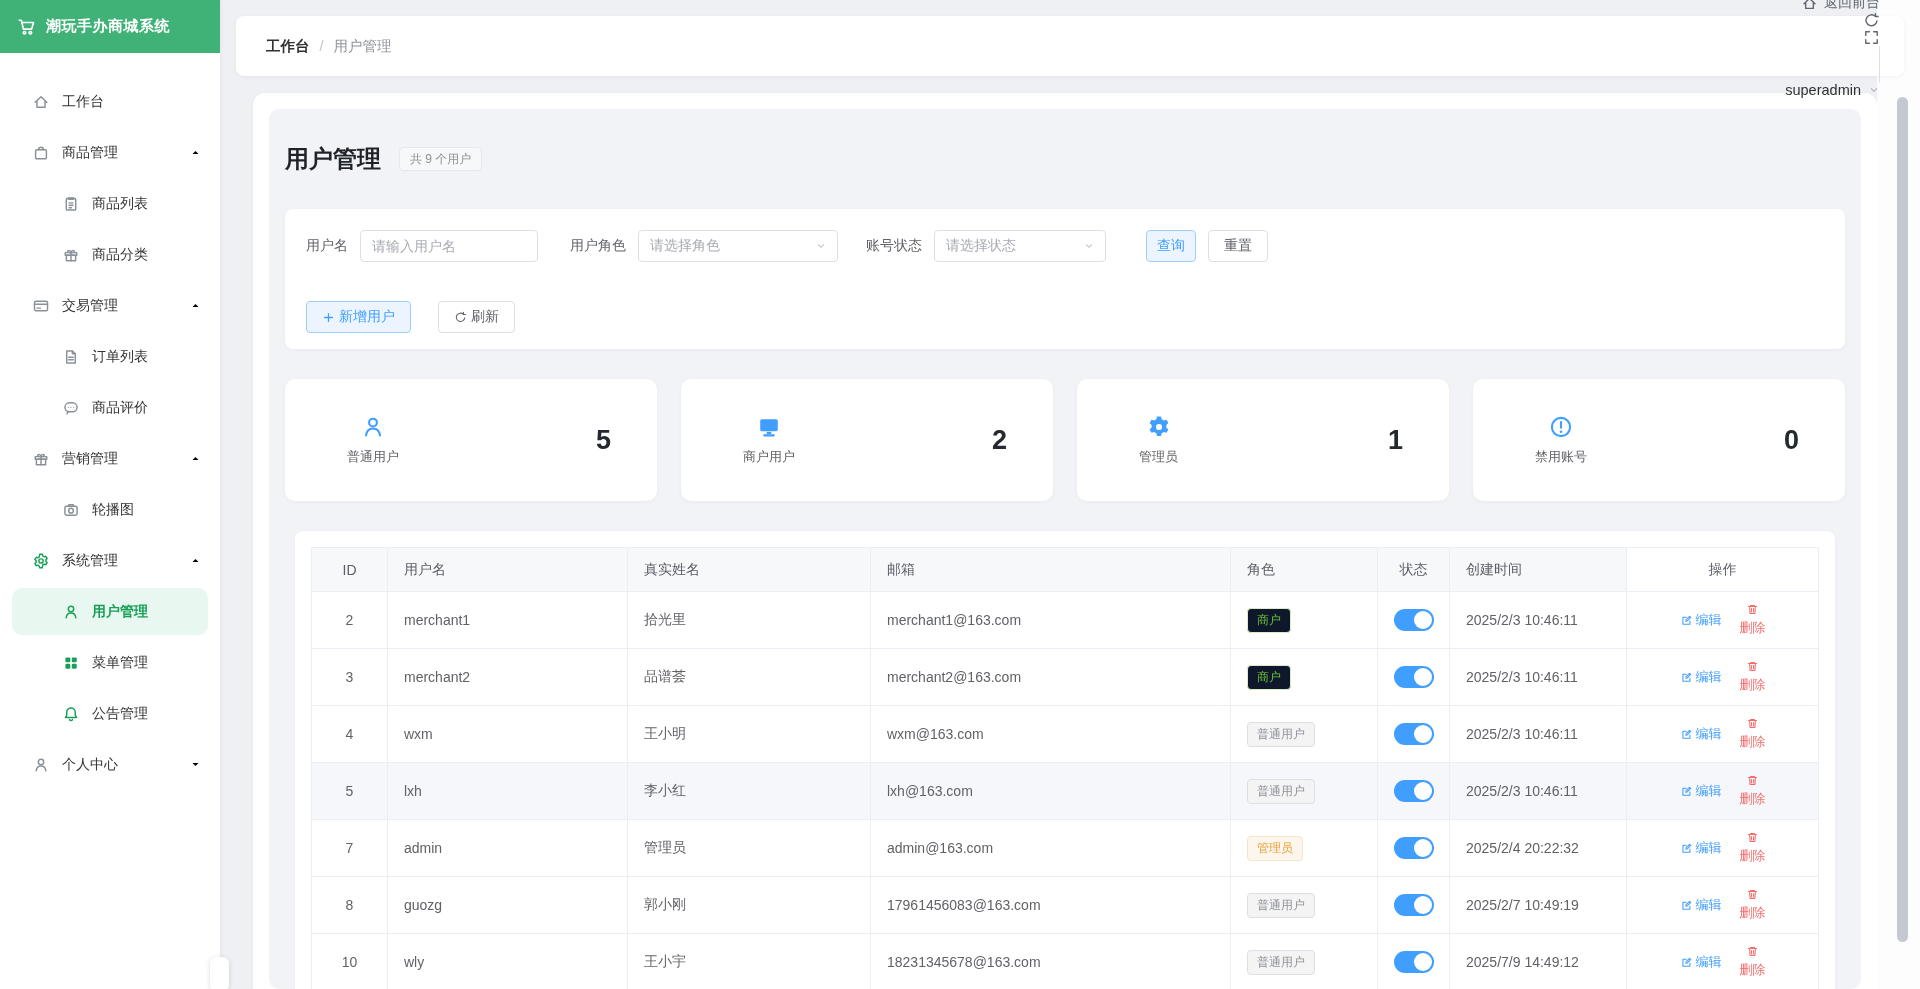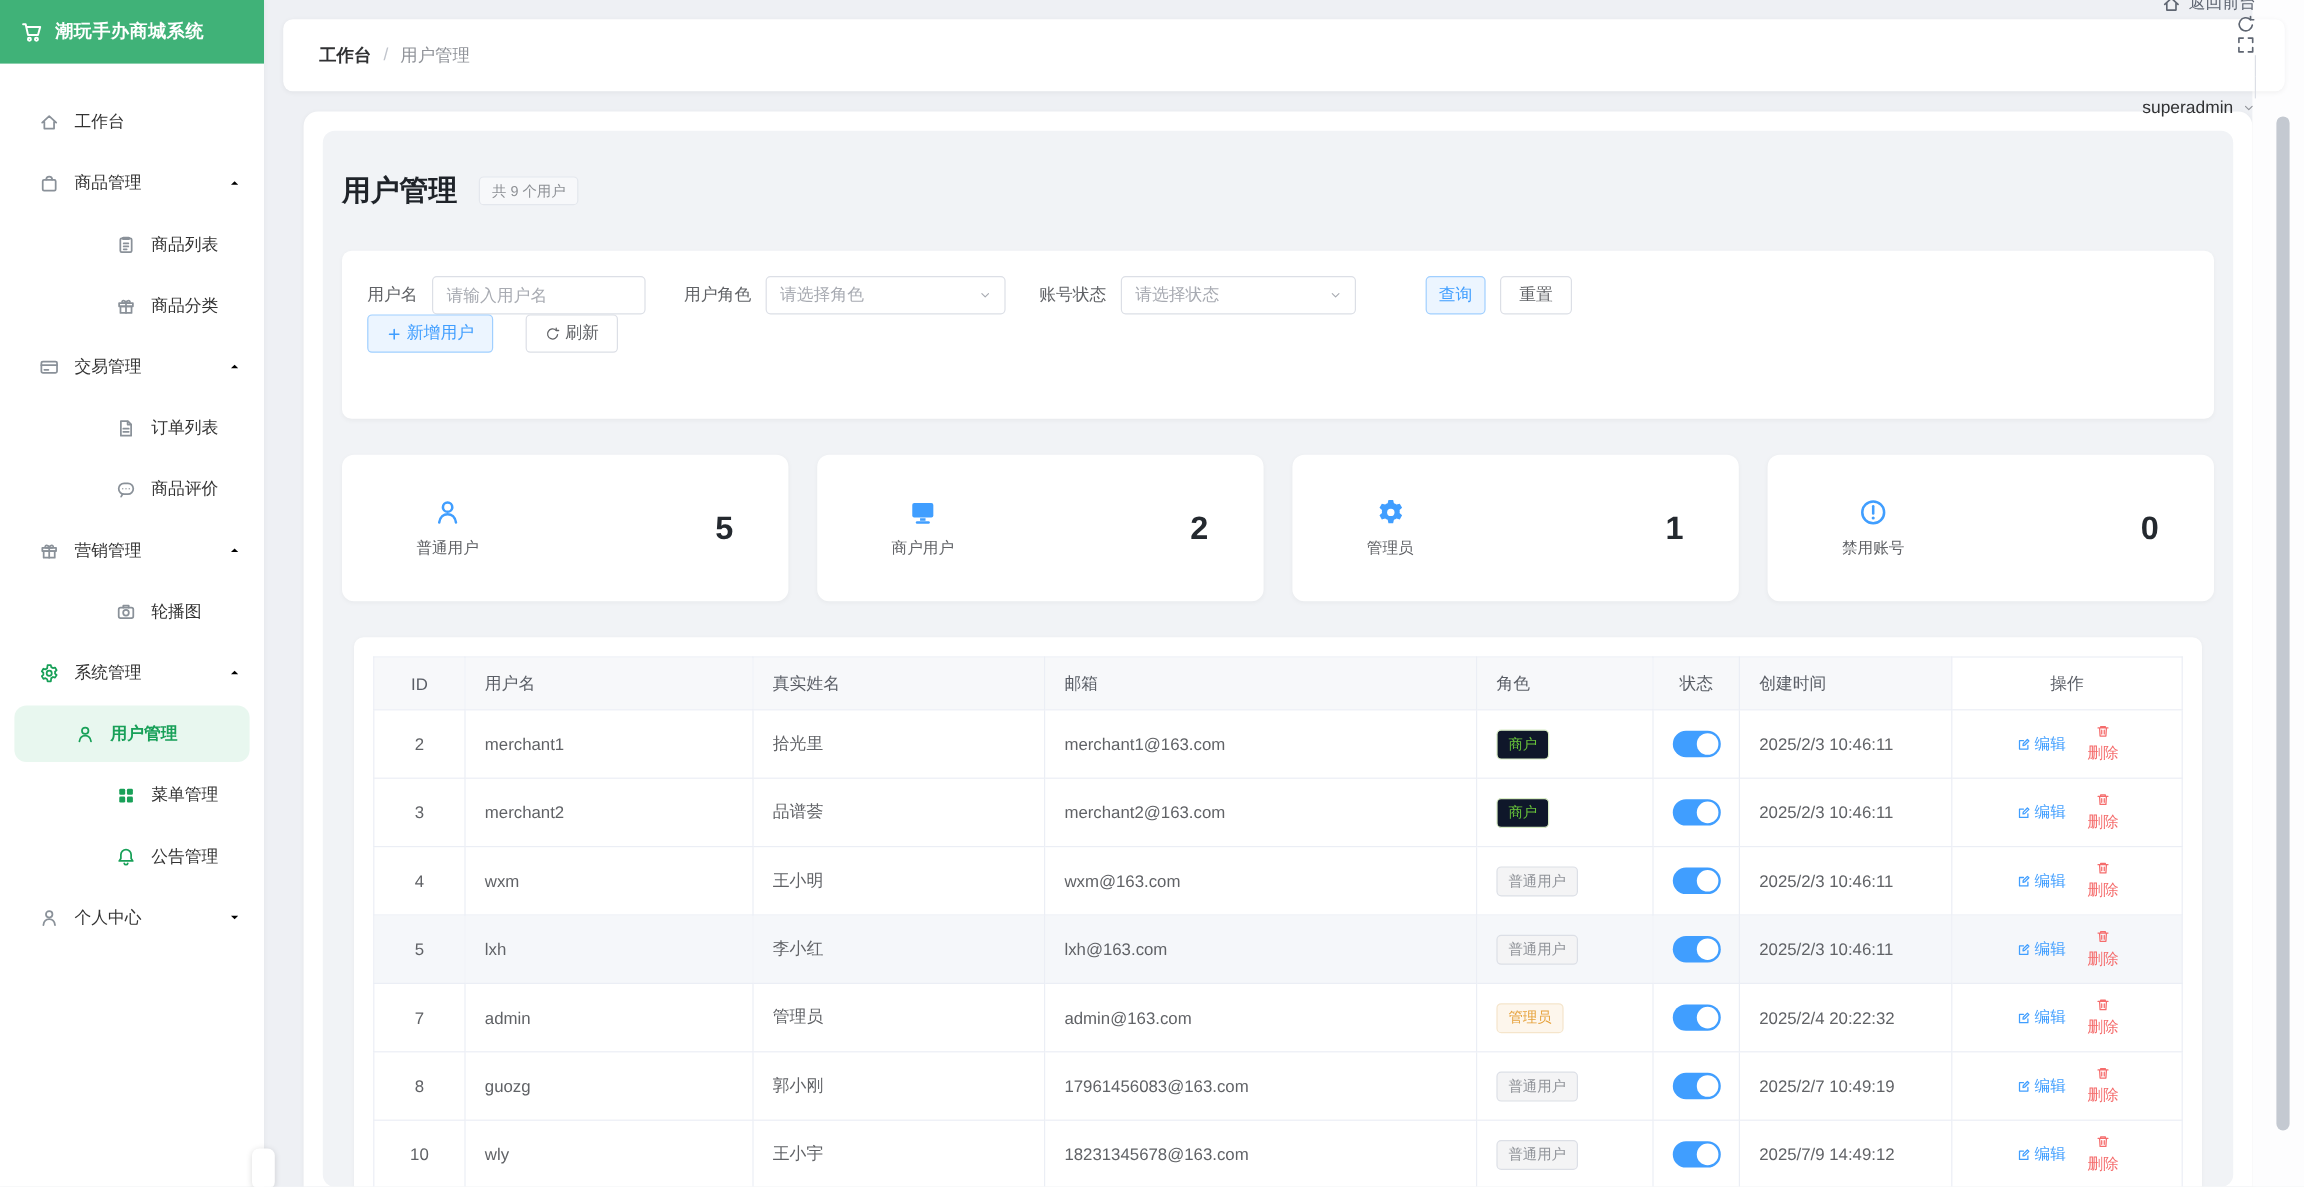--- a/index.html
+++ b/index.html
@@ -16,21 +16,21 @@
   
   .sidebar { position:absolute; left:0; top:0; width:220px; height:100%; background:#fff; box-shadow:1px 0 4px rgba(0,0,0,.05); z-index:5; }
   .logo { height:53px; background:#40b278; display:flex; align-items:center; padding-left:17px; }
   .logo .mi-icon { width:20px; height:20px; color:#fff; margin-right:9px; }
   .logo-title { color:#fff; font-size:15px; font-weight:bold; letter-spacing:.5px; white-space:nowrap; }
   .menu { padding-top:23px; }
   .m-item { height:51px; display:flex; align-items:center; padding:0 18px 0 32px; font-size:14px; color:#333; cursor:pointer; }
   .m-item .mi-icon { width:18px; height:18px; margin-right:12px; color:#8a9199; flex:0 0 auto; }
   .m-item .mi-label { flex:1 1 auto; white-space:nowrap; }
   .m-item .mi-caret { width:13px; height:13px; color:#aab0b8; flex:0 0 auto; }
-  .m-item.child { padding-left:96px; }
+  .m-item.child { padding-left:62px; }
   .m-item.green-icon .mi-icon, .m-item.green-text .mi-icon { color:#18a058; }
   .m-item.active { margin:2px 12px; height:47px; padding-left:50px; background:#e8f7ef; border-radius:10px; }
   .m-item.active .mi-label { color:#18a058; font-weight:bold; }
   .m-item.active .mi-icon { color:#18a058; }
   .collapse-handle { position:absolute; left:210px; top:957px; width:19px; height:34px; background:#fff; border-radius:6px; box-shadow:0 1px 5px rgba(0,0,0,.15); z-index:6; }
 
   
   .header { position:absolute; left:236px; top:16px; width:1668px; height:60px; background:#fff; border-radius:8px; box-shadow:0 1px 4px rgba(0,0,0,.05); display:flex; align-items:center; padding:0 24px 0 30px; z-index:4; }
   .crumb { display:flex; align-items:center; gap:10px; font-size:14.5px; }
   .crumb-home { color:#303133; font-weight:bold; }
@@ -49,29 +49,29 @@
   .main-card { position:absolute; left:253px; top:93px; width:1624px; height:896px; background:#fff; border-radius:12px 12px 0 0; box-shadow:0 1px 4px rgba(0,0,0,.04); overflow:hidden; }
   .inner { margin:16px 16px 0 16px; height:880px; background:#f1f3f6; border-radius:10px; padding:16px; overflow:hidden; }
 
   .title-row { margin:14px 0 0 0; height:40px; display:flex; align-items:center; padding-left:0; }
   .page-title { font-size:24px; font-weight:bold; color:#1f2329; }
   .count-badge { margin-left:18px; height:24px; display:flex; align-items:center; padding:0 10px; background:#f7f8fa; border:1px solid #e4e7ed; border-radius:4px; font-size:12px; color:#8d9095; }
 
   
   .filter-card { margin-top:30px; height:140px; background:#fff; border-radius:8px; box-shadow:0 1px 4px rgba(0,0,0,.04); padding:21px 21px 0 21px; }
   .f-row { display:flex; align-items:center; height:32px; }
-  .f-row2 { }
+  .f-row2 { margin-top:39px; }
   .f-label { font-size:14px; color:#606266; margin-right:12px; white-space:nowrap; }
   .f-input { width:178px; height:32px; border:1px solid #dcdfe6; border-radius:4px; padding:0 11px; font-size:14px; color:#606266; background:#fff; outline:none; font-family:inherit; }
   .f-input::placeholder { color:#a8abb2; }
   .f-select { height:32px; border:1px solid #dcdfe6; border-radius:4px; background:#fff; display:flex; align-items:center; padding:0 10px 0 11px; cursor:pointer; }
   .f-select .ph { font-size:14px; color:#a8abb2; flex:1; }
   .f-select .ic { width:12px; height:12px; color:#a8abb2; }
   .sel-role { width:200px; margin-right:28px; }
-  .sel-status { width:196px; margin-right:58px; }
+  .sel-status { width:172px; margin-right:40px; }
   .ml-32 { margin-left:32px; }
   .btn { height:32px; border-radius:4px; font-size:14px; display:inline-flex; align-items:center; justify-content:center; cursor:pointer; border:1px solid #dcdfe6; background:#fff; color:#606266; font-family:inherit; padding:0 15px; }
   .btn .ic { width:13px; height:13px; margin-right:4px; }
   .btn-plain-primary { background:#ecf5ff; border-color:#a0cfff; color:#409eff; }
   .btn-search { width:50px; padding:0; }
   .btn-reset { width:60px; padding:0; margin-left:12px; }
   .btn-add { margin-left:0; }
   .btn-refresh { margin-left:27px; }
 
   

